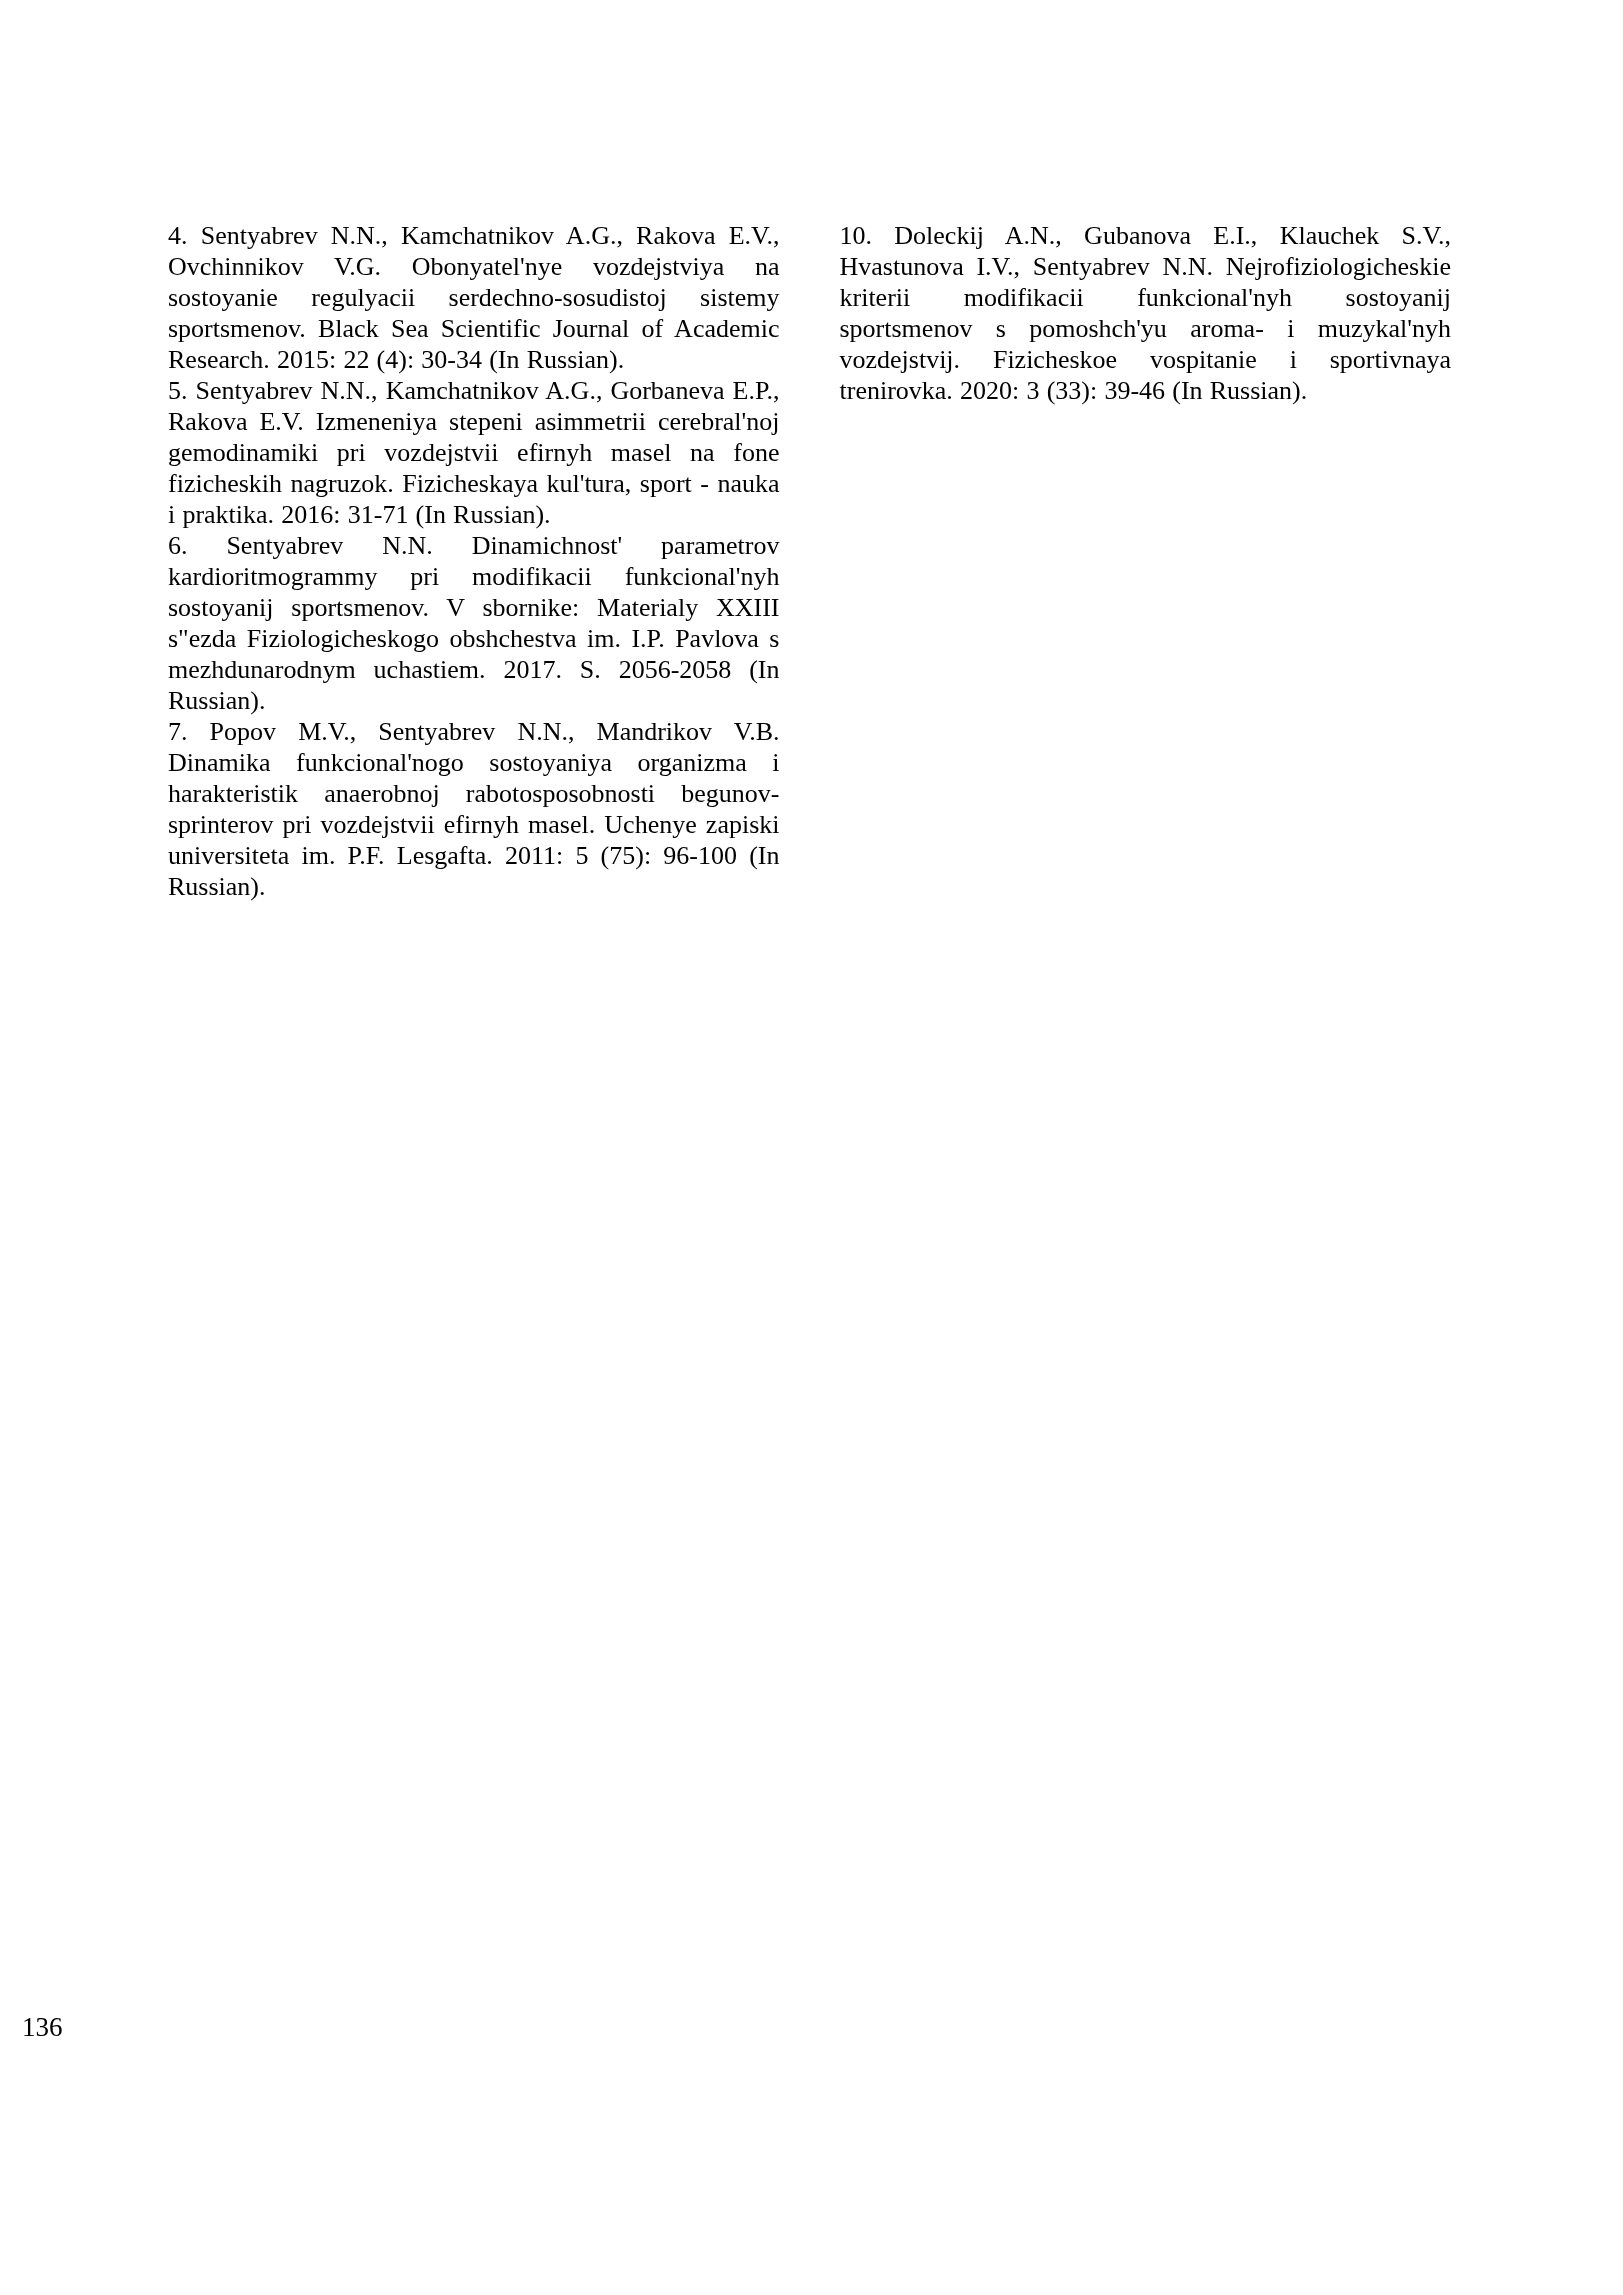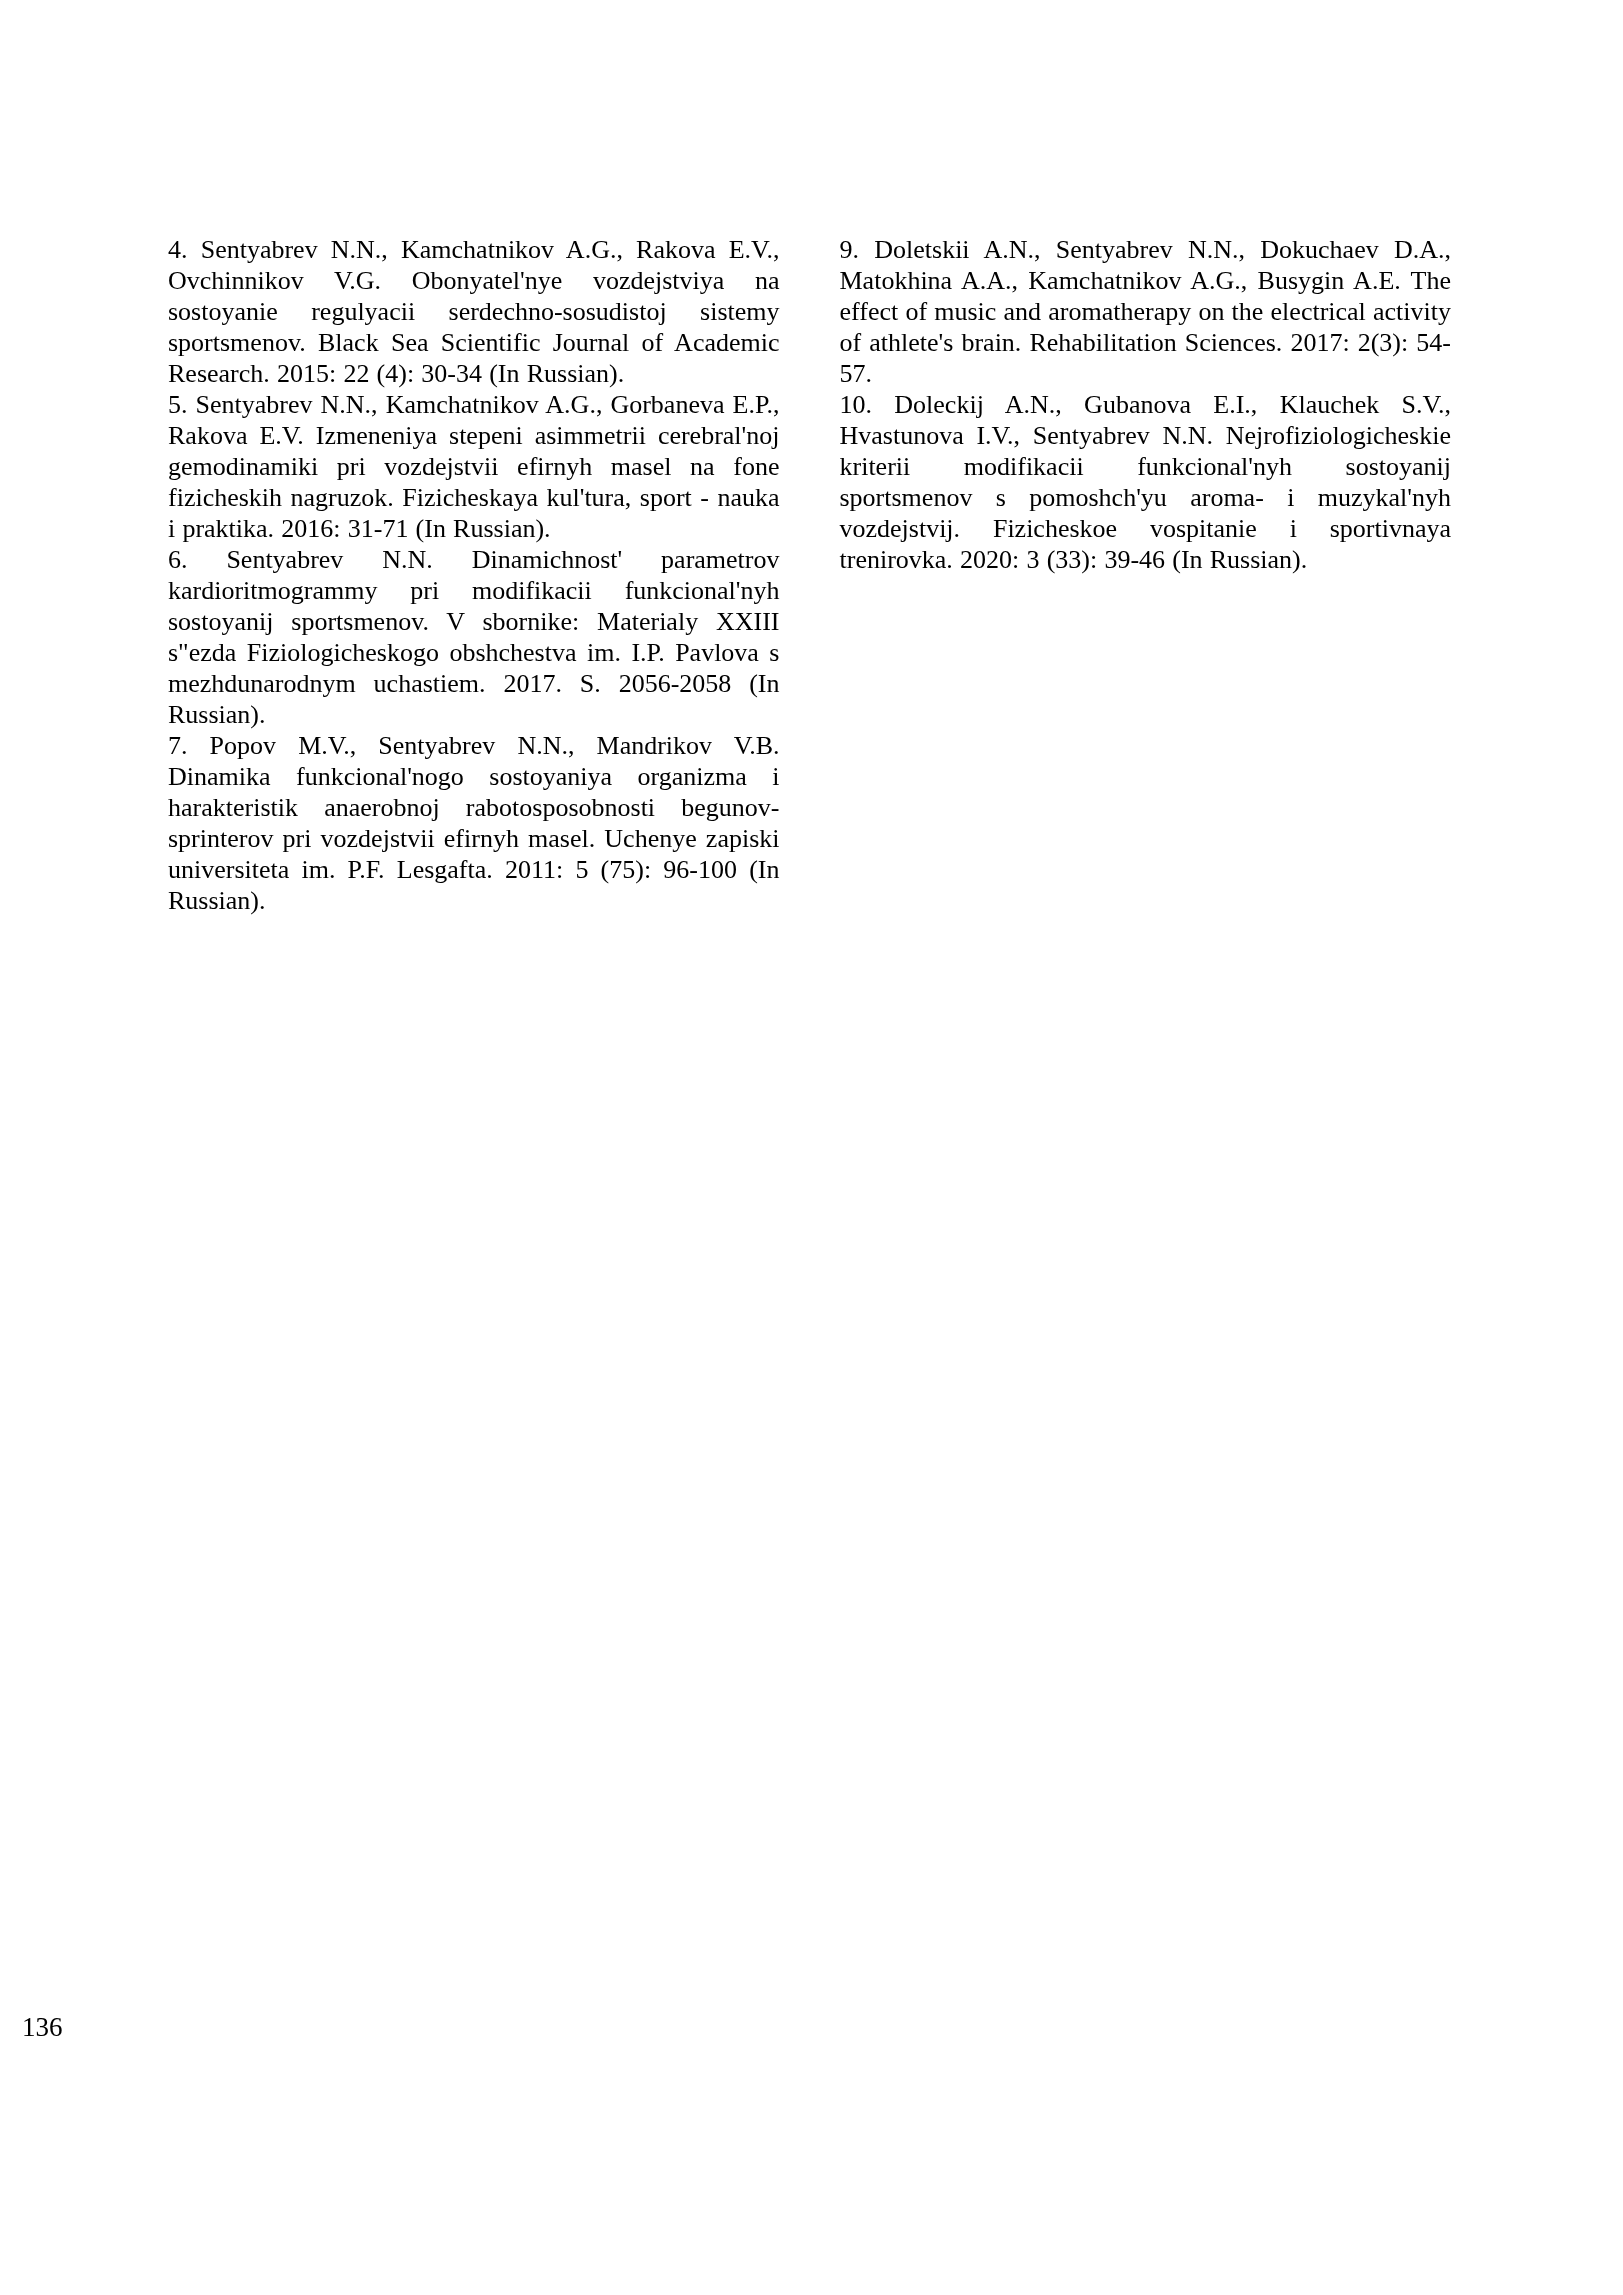--- a/index.html
+++ b/index.html
@@ -11,21 +11,21 @@
     height: 2295px;
     background: #ffffff;
     position: relative;
     color: #000000;
     font-family: "Liberation Serif", "DejaVu Serif", serif;
     overflow: hidden;
   }
   .references {
     position: absolute;
     left: 168px;
-    top: 234px;
+    top: 220px;
     width: 1283px;
     display: flex;
     gap: 60px;
   }
   .column {
     flex: 1 1 0;
     min-width: 0;
   }
   .ref {
     margin: 0;
@@ -55,21 +55,20 @@
   <main class="references">
 
     <div class="column">
       <p class="ref">4. Sentyabrev N.N., Kamchatnikov A.G., Rakova E.V., Ovchinnikov V.G. Obonyatel'nye vozdejstviya na sostoyanie regulyacii serdechno-sosudistoj sistemy sportsmenov. Black Sea Scientific Journal of Academic Research. 2015: 22 (4): 30-34 (In Russian).</p>
       <p class="ref">5. Sentyabrev N.N., Kamchatnikov A.G., Gorbaneva E.P., Rakova E.V. Izmeneniya stepeni asimmetrii cerebral'noj gemodinamiki pri vozdejstvii efirnyh masel na fone fizicheskih nagruzok. Fizicheskaya kul'tura, sport - nauka i praktika. 2016: 31-71 (In Russian).</p>
       <p class="ref">6. Sentyabrev N.N. Dinamichnost' parametrov kardioritmogrammy pri modifikacii funkcional'nyh sostoyanij sportsmenov. V sbornike: Materialy XXIII s"ezda Fiziologicheskogo obshchestva im. I.P. Pavlova s mezhdunarodnym uchastiem. 2017. S. 2056-2058 (In Russian).</p>
       <p class="ref">7. Popov M.V., Sentyabrev N.N., Mandrikov V.B. Dinamika funkcional'nogo sostoyaniya organizma i harakteristik anaerobnoj rabotosposobnosti begunov-sprinterov pri vozdejstvii efirnyh masel. Uchenye zapiski universiteta im. P.F. Lesgafta. 2011: 5 (75): 96-100 (In Russian).</p>
     </div>
 
     <div class="column">
-      <p class="ref">9. Doletskii A.N., Sentyabrev N.N., Dokuchaev D.A., Matokhina A.A., Kamchatnikov A.G., Busygin A.E. The effect of music and aromatherapy on the electrical activity of athlete's brain. Rehabilitation Sciences. 2017: 2(3): 54-57.</p>
       <p class="ref">10. Doleckij A.N., Gubanova E.I., Klauchek S.V., Hvastunova I.V., Sentyabrev N.N. Nejrofiziologicheskie kriterii modifikacii funkcional'nyh sostoyanij sportsmenov s pomoshch'yu aroma- i muzykal'nyh vozdejstvij. Fizicheskoe vospitanie i sportivnaya trenirovka. 2020: 3 (33): 39-46 (In Russian).</p>
     </div>
 
   </main>
 
   <footer class="page-footer">
     <span class="page-number">136</span>
   </footer>
 
 </div>

